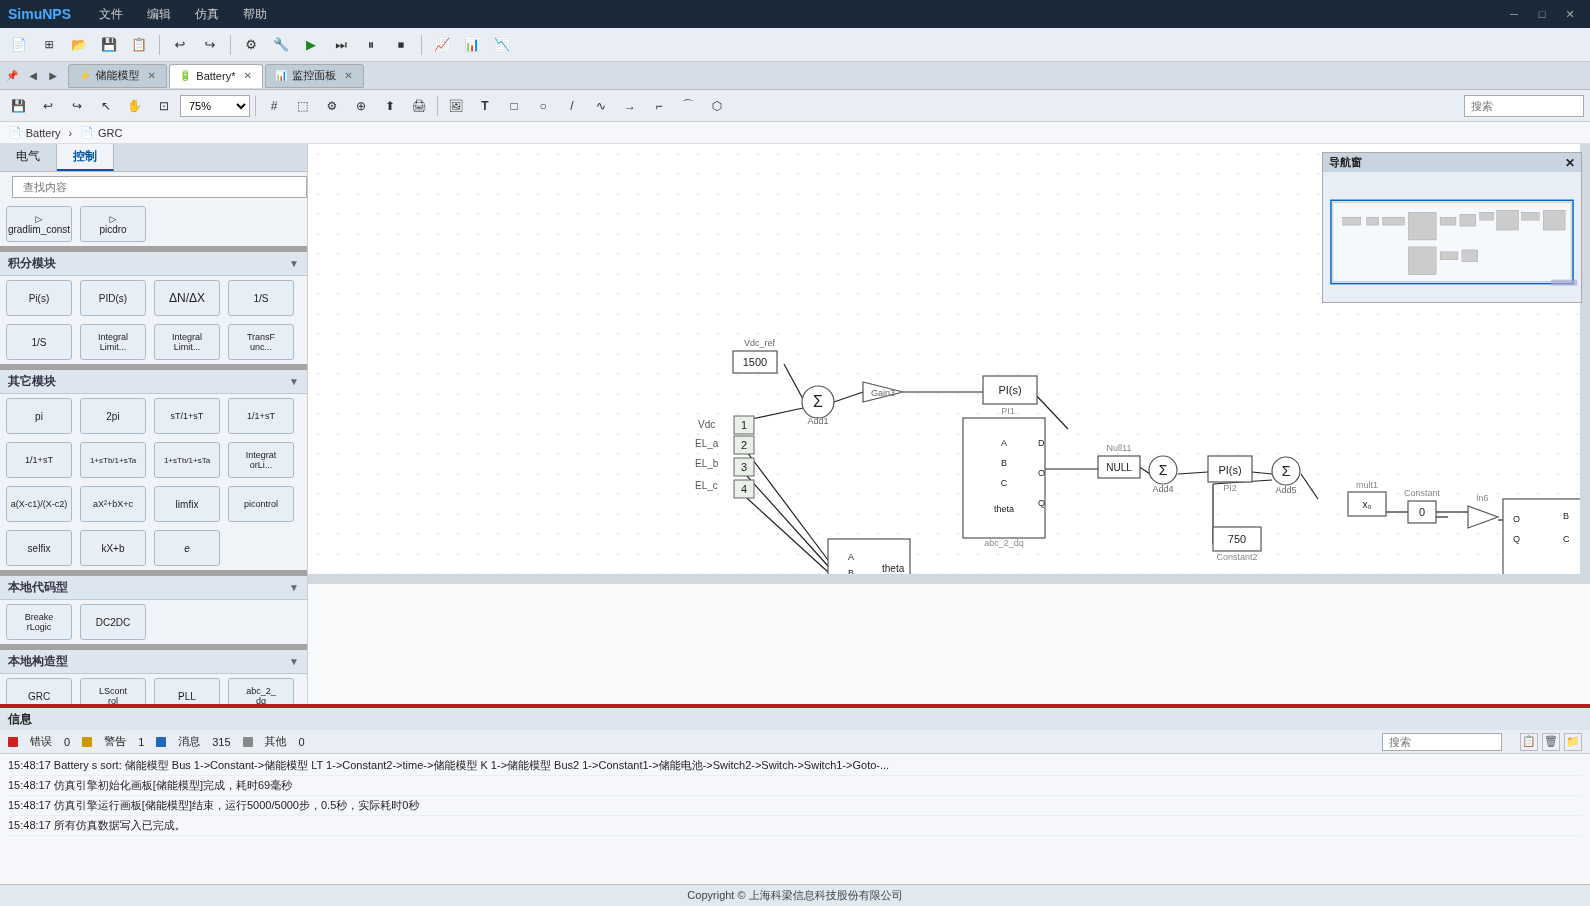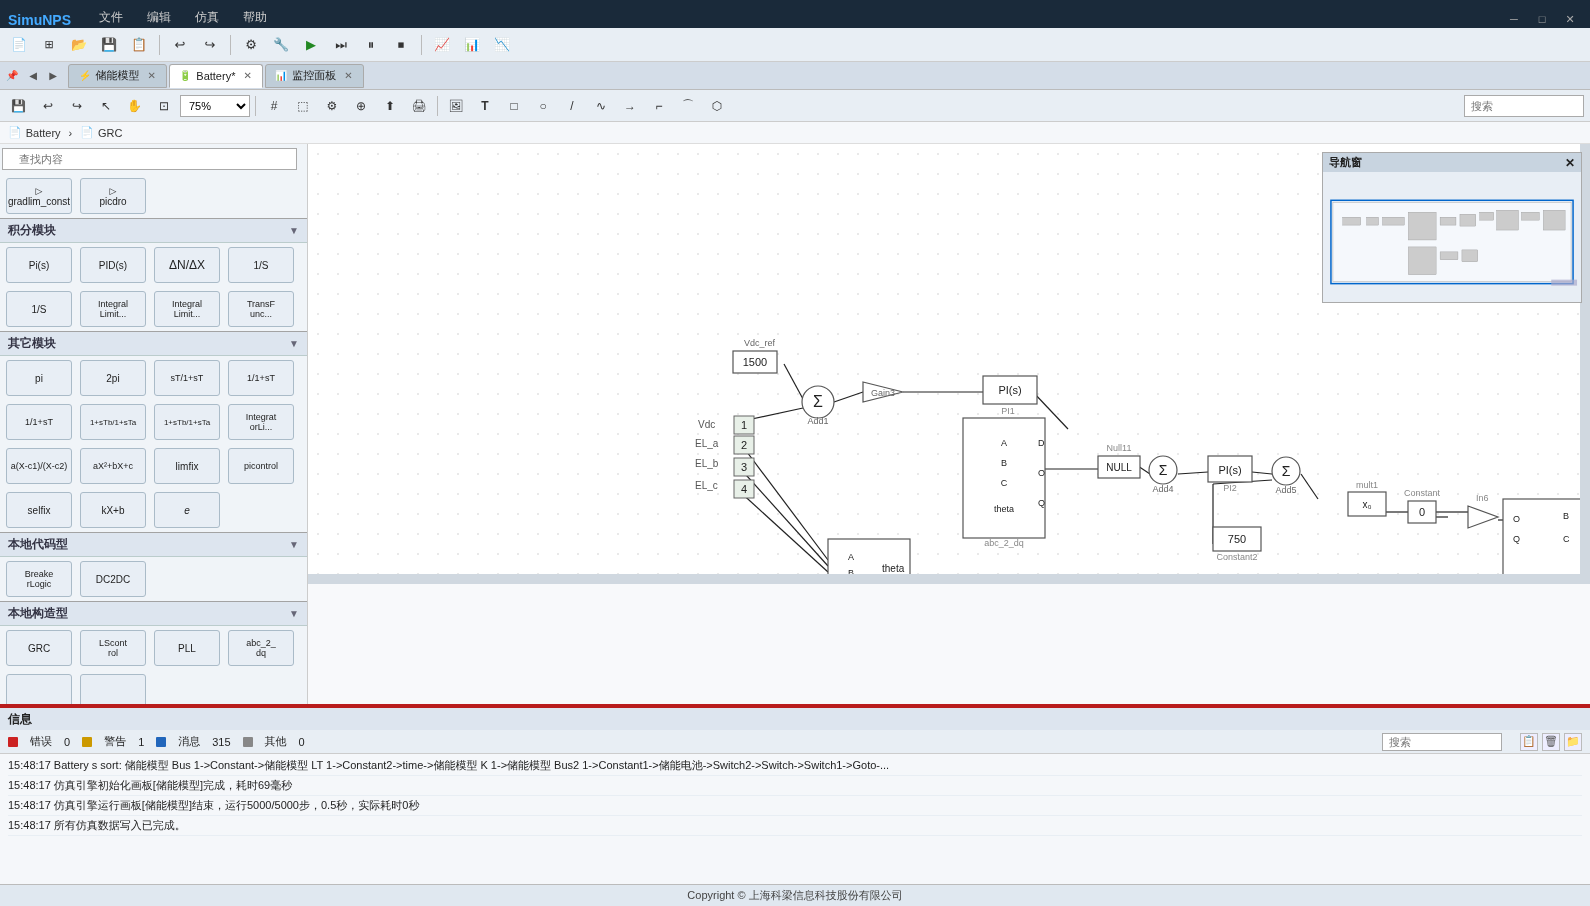--- a/index.html
+++ b/index.html
@@ -1,19 +1,19 @@
 <!DOCTYPE html>
 <html><head>
   <meta charset="utf-8">
   <style>
     * { box-sizing: border-box; margin: 0; padding: 0; }
     body { font-family: 'Microsoft YaHei', Arial, sans-serif; font-size: 12px; background: #f0f0f0; color: #222; width: 1590px; height: 906px; overflow: hidden; }
 
     
-    #titlebar { display: flex; align-items: flex-end; background: #1a2a3a; color: #fff; height: 28px; padding: 0 8px; gap: 12px; }
+    #titlebar { display: flex; align-items: center; background: #1a2a3a; color: #fff; height: 28px; padding: 0 8px; gap: 12px; }
     #titlebar .logo { font-size: 14px; font-weight: bold; color: #4af; margin-right: 10px; }
     #titlebar .menu-item { color: #ccc; cursor: pointer; font-size: 12px; padding: 2px 6px; }
     #titlebar .window-controls { margin-left: auto; display: flex; gap: 4px; }
     #titlebar .win-btn { width: 24px; height: 18px; display: flex; align-items: center; justify-content: center; cursor: pointer; color: #aaa; font-size: 11px; }
 
     
     #toolbar1 { display: flex; align-items: center; background: #e8eef4; height: 34px; padding: 0 6px; gap: 4px; border-bottom: 1px solid #ccc; }
     .tb-btn { width: 26px; height: 26px; display: flex; align-items: center; justify-content: center; cursor: pointer; border: 1px solid transparent; border-radius: 2px; font-size: 13px; color: #333; }
     .tb-sep { width: 1px; height: 20px; background: #bbb; margin: 0 3px; }
 
@@ -38,24 +38,24 @@
     .bc-item { display: flex; align-items: center; gap: 4px; cursor: pointer; }
 
     
     #main { display: flex; height: calc(906px - 28px - 34px - 28px - 32px - 22px - 22px - 180px); }
 
     
     #sidebar { width: 308px; background: #f0f4f8; border-right: 1px solid #ccc; overflow-y: auto; flex-shrink: 0; }
     .sidebar-tabs { display: flex; background: #d4dde8; border-bottom: 1px solid #bbb; }
     .sidebar-tab { padding: 4px 16px; font-size: 12px; cursor: pointer; border-right: 1px solid #bbb; }
     .sidebar-tab.active { background: #f0f4f8; font-weight: bold; color: #0055aa; border-bottom: 2px solid #0055aa; }
-    .search-input { width: calc(100% - 12px); margin: 4px 2px; height: 22px; border: 1px solid #aaa; padding: 0 16px; font-size: 11px; background: #fff; }
+    .search-input { width: calc(100% - 12px); margin: 4px 12px; height: 22px; border: 1px solid #aaa; padding: 0 10px; font-size: 11px; background: #fff; }
     .component-row { display: flex; align-items: center; padding: 2px 4px; gap: 4px; flex-wrap: wrap; }
     .component-btn { display: flex; flex-direction: column; align-items: center; justify-content: center; width: 66px; height: 36px; background: #e8eef5; border: 1px solid #aabbc8; border-radius: 3px; cursor: pointer; font-size: 10px; text-align: center; margin: 2px; padding: 2px; }
-    .section-header { display: flex; align-items: center; justify-content: space-between; background: #dde5ef; padding: 3px 8px; font-size: 12px; font-weight: bold; color: #334; border-top: 1px solid #a3a3a3; border-bottom: 1px solid #bcc; cursor: pointer; }
+    .section-header { display: flex; align-items: center; justify-content: space-between; background: #dde5ef; padding: 3px 8px; font-size: 12px; font-weight: bold; color: #334; border-top: 6px solid #a3a3a3; border-bottom: 1px solid #bcc; cursor: pointer; }
     .section-arrow { font-size: 10px; color: #667; }
 
     
     #canvas-area { flex: 1; background: #f8f9fb; overflow: hidden; position: relative; }
 
     
     #nav-window { position: absolute; top: 8px; right: 8px; width: 260px; background: #f0f4f8; border: 1px solid #aaa; z-index: 10; }
     #nav-title { display: flex; align-items: center; justify-content: space-between; background: #c8d4e0; padding: 2px 6px; font-size: 11px; font-weight: bold; }
     #nav-content { width: 100%; height: 130px; background: #e8eef5; overflow: hidden; position: relative; }
     #nav-close { cursor: pointer; font-size: 12px; }
@@ -186,20 +186,24 @@
   <span>›</span>
   <div class="bc-item">
     <span>📄</span>
     <span>GRC</span>
   </div>
 </div>
 
 <div id="main">
 
   <div id="sidebar">
+    <div class="sidebar-tabs">
+      <div class="sidebar-tab">电气</div>
+      <div class="sidebar-tab active">控制</div>
+    </div>
     <input class="search-input" type="text" placeholder="查找内容" style="">
 
     
     <div class="component-row">
       <div class="component-btn">
           <span style="font-size:9px;">▷</span>
           <span>gradlim_const</span>
         </div>
       <div class="component-btn">
           <span style="font-size:9px;">▷</span>

